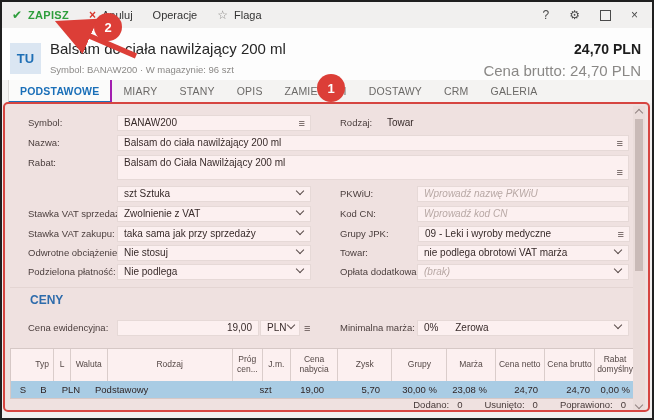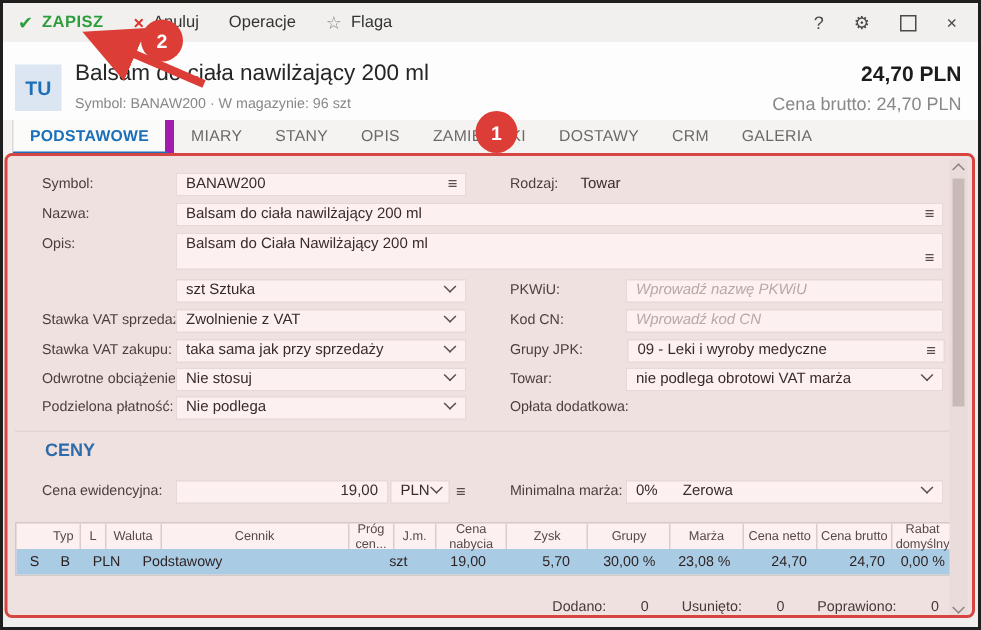--- a/index.html
+++ b/index.html
@@ -18,51 +18,51 @@
   .winctl .wc{font-size:12px;line-height:1;}
   .maxbox{display:inline-block;width:9px;height:9px;border:1.4px solid #4a4a4a;}
   .closex{font-size:15px;}
 
   
   .hdr{position:absolute;left:2px;top:28px;right:2px;height:52px;background:#fdfdfd;}
   .badge{position:absolute;left:8px;top:15px;width:31px;height:31px;background:#dbe6f2;color:#1f6fb5;font-weight:bold;font-size:13px;display:flex;align-items:center;justify-content:center;}
   .title{position:absolute;left:48px;top:12px;font-size:15px;color:#262626;}
   .subtitle{position:absolute;left:48px;top:36px;font-size:9.5px;color:#8a8886;}
   .price{position:absolute;right:11px;top:13px;font-size:14px;font-weight:bold;color:#1c1c1c;}
-  .price-gross{position:absolute;right:11px;top:34px;font-size:12px;color:#8a8886;}
+  .price-gross{position:absolute;right:11px;top:34px;font-size:15px;color:#8a8886;}
 
   
   .tabbar{position:absolute;left:2px;top:80px;right:2px;height:23px;background:#f4f3f2;display:flex;align-items:stretch;padding-left:6px;}
   .tab{display:flex;align-items:center;gap:6px;padding:0 11px;font-size:10.5px;color:#6b6967;letter-spacing:.2px;border-bottom:2px solid transparent;cursor:default;white-space:nowrap;}
-  .tab.active{color:#1a6fb8;font-weight:bold;background:#fbfbfa;border-left:1px solid #dcdad8;border-right:6px solid #a21caf;border-bottom:2px solid #1a6fb8;}
+  .tab.active{color:#1a6fb8;font-weight:bold;background:#fbfbfa;border-left:1px solid #dcdad8;border-right:2px solid #a21caf;border-bottom:2px solid #1a6fb8;}
   .chev{display:inline-block;width:5px;height:5px;border-right:1.4px solid #5c5a58;border-bottom:1.4px solid #5c5a58;transform:rotate(45deg);margin-top:-3px;}
 
   
   .content{position:absolute;left:2px;top:103px;right:2px;bottom:2px;background:#f1efee;}
   .lbl{position:absolute;font-size:9.5px;color:#3f3e3d;line-height:16px;white-space:nowrap;}
   .fld{position:absolute;height:16px;background:#fff;border:1px solid #e8e6e4;box-sizing:border-box;font-size:10px;line-height:14px;color:#2b2a29;padding:0 6px;white-space:nowrap;overflow:hidden;}
   .fld .chev{position:absolute;right:7px;top:4px;border-color:#4f4e4c;}
   .fld .menu-ic{position:absolute;right:5px;top:0px;font-size:11px;color:#4f4e4c;line-height:14px;}
   .ph{color:#b6b2ae;font-style:italic;}
   .muted{color:#b6b2ae;font-style:italic;}
   .sec-sep{position:absolute;left:8px;width:625px;height:1px;background:#e5e2e0;}
   .sec-title{position:absolute;left:28px;font-size:12px;font-weight:bold;color:#1f6fb5;}
   .num{text-align:right;}
 
   
   .tbl{position:absolute;left:8px;top:245px;width:626px;background:#fff;border:1px solid #d6d4d2;box-sizing:border-box;}
-  .thr{display:flex;height:17px;padding-left:20px;}
+  .thr{display:flex;height:32px;padding-left:20px;}
   .th{display:flex;align-items:center;justify-content:center;text-align:center;font-size:8.5px;color:#4b4a48;line-height:1.15;border-right:1px solid #dbd9d7;box-sizing:border-box;padding:1px 2px;}
   .th:last-child{border-right:none;}
   .tdr{display:flex;height:17px;background:#a5d8f2;}
   .td{font-size:9.5px;color:#1e1e1e;line-height:17px;box-sizing:border-box;padding:0 5px;white-space:nowrap;overflow:hidden;}
   .ctr{text-align:center;}
 
   .status{position:absolute;top:296px;right:26px;display:flex;gap:22px;font-size:9.5px;color:#3a3938;}
-  .status .pair{display:flex;gap:23px;}
+  .status .pair{display:flex;gap:8px;}
 
   
   .sbar{position:absolute;right:7px;top:3px;width:12px;height:306px;background:#eceae8;}
   .sbar .thumb{position:absolute;left:2px;right:2px;top:13px;height:152px;background:#c8c5c2;}
   .s-chev{position:absolute;left:3px;width:5px;height:5px;border-right:1.3px solid #8b8886;border-bottom:1.3px solid #8b8886;}
   .s-up{top:4px;transform:rotate(-135deg);}
   .s-dn{bottom:4px;transform:rotate(45deg);}
 
   
   .hl-region{position:absolute;left:3px;top:102px;width:647px;height:310px;border:2px solid #d64541;border-radius:5px;background:rgba(216,68,64,0.08);box-sizing:border-box;z-index:40;pointer-events:none;}
@@ -142,21 +142,21 @@
     </div>
     <div class="lbl" style="left:338px;top:12px">Rodzaj:</div>
     <div class="lbl" style="left:385px;top:12px;color:#2b2a29;font-size:10px">Towar</div>
 
     <div class="lbl" style="left:26px;top:32px">Nazwa:</div>
     <div class="fld" style="left:115px;top:32px;width:512px">
       <span>Balsam do ciała nawilżający 200 ml</span>
       <span class="menu-ic">≡</span>
     </div>
 
-    <div class="lbl" style="left:26px;top:52px">Opis:</div>
+    <div class="lbl" style="left:26px;top:52px">Rabat:</div>
     <div class="fld" style="left:115px;top:52px;width:512px;height:25px">
       <span>Balsam do Ciała Nawilżający 200 ml</span>
       <span class="menu-ic" style="top:9px">≡</span>
     </div>
 
     <div class="fld" style="left:115px;top:83px;width:194px">
       <span>szt  Sztuka</span>
       <span class="chev"></span>
     </div>
     <div class="lbl" style="left:338px;top:83px">PKWiU:</div>
@@ -195,20 +195,24 @@
       <span>nie podlega obrotowi VAT marża</span>
       <span class="chev"></span>
     </div>
 
     <div class="lbl" style="left:26px;top:161px">Podzielona płatność:</div>
     <div class="fld" style="left:115px;top:161px;width:194px">
       <span>Nie podlega</span>
       <span class="chev"></span>
     </div>
     <div class="lbl" style="left:338px;top:161px">Opłata dodatkowa:</div>
+    <div class="fld" style="left:415px;top:161px;width:212px">
+      <span class="muted">(brak)</span>
+      <span class="chev"></span>
+    </div>
 
     <div class="sec-sep" style="top:184px"></div>
     <div class="sec-title" style="top:190px">CENY</div>
 
     <div class="lbl" style="left:26px;top:217px">Cena ewidencyjna:</div>
     <div class="fld num" style="left:115px;top:217px;width:142px">
       <span>19,00</span>
     </div>
     <div class="fld" style="left:258px;top:217px;width:40px">
       <span>PLN</span>
@@ -220,21 +224,21 @@
       <span>0%</span>
       <span style="margin-left:14px">Zerowa</span>
       <span class="chev"></span>
     </div>
 
     <div class="tbl">
       <div class="thr">
         <div class="th" style="width:24px">Typ</div>
         <div class="th" style="width:17px">L</div>
         <div class="th" style="width:38px">Waluta</div>
-        <div class="th" style="width:130px">Cennik</div>
+        <div class="th" style="width:130px">Rodzaj</div>
         <div class="th" style="width:31px">Próg cen...</div>
         <div class="th" style="width:29px">J.m.</div>
         <div class="th" style="width:49px">Cena nabycia</div>
         <div class="th" style="width:56px">Zysk</div>
         <div class="th" style="width:57px">Grupy</div>
         <div class="th" style="width:50px">Marża</div>
         <div class="th" style="width:51px">Cena netto</div>
         <div class="th" style="width:52px">Cena brutto</div>
         <div class="th" style="width:40px">Rabat domyślny</div>
       </div>

